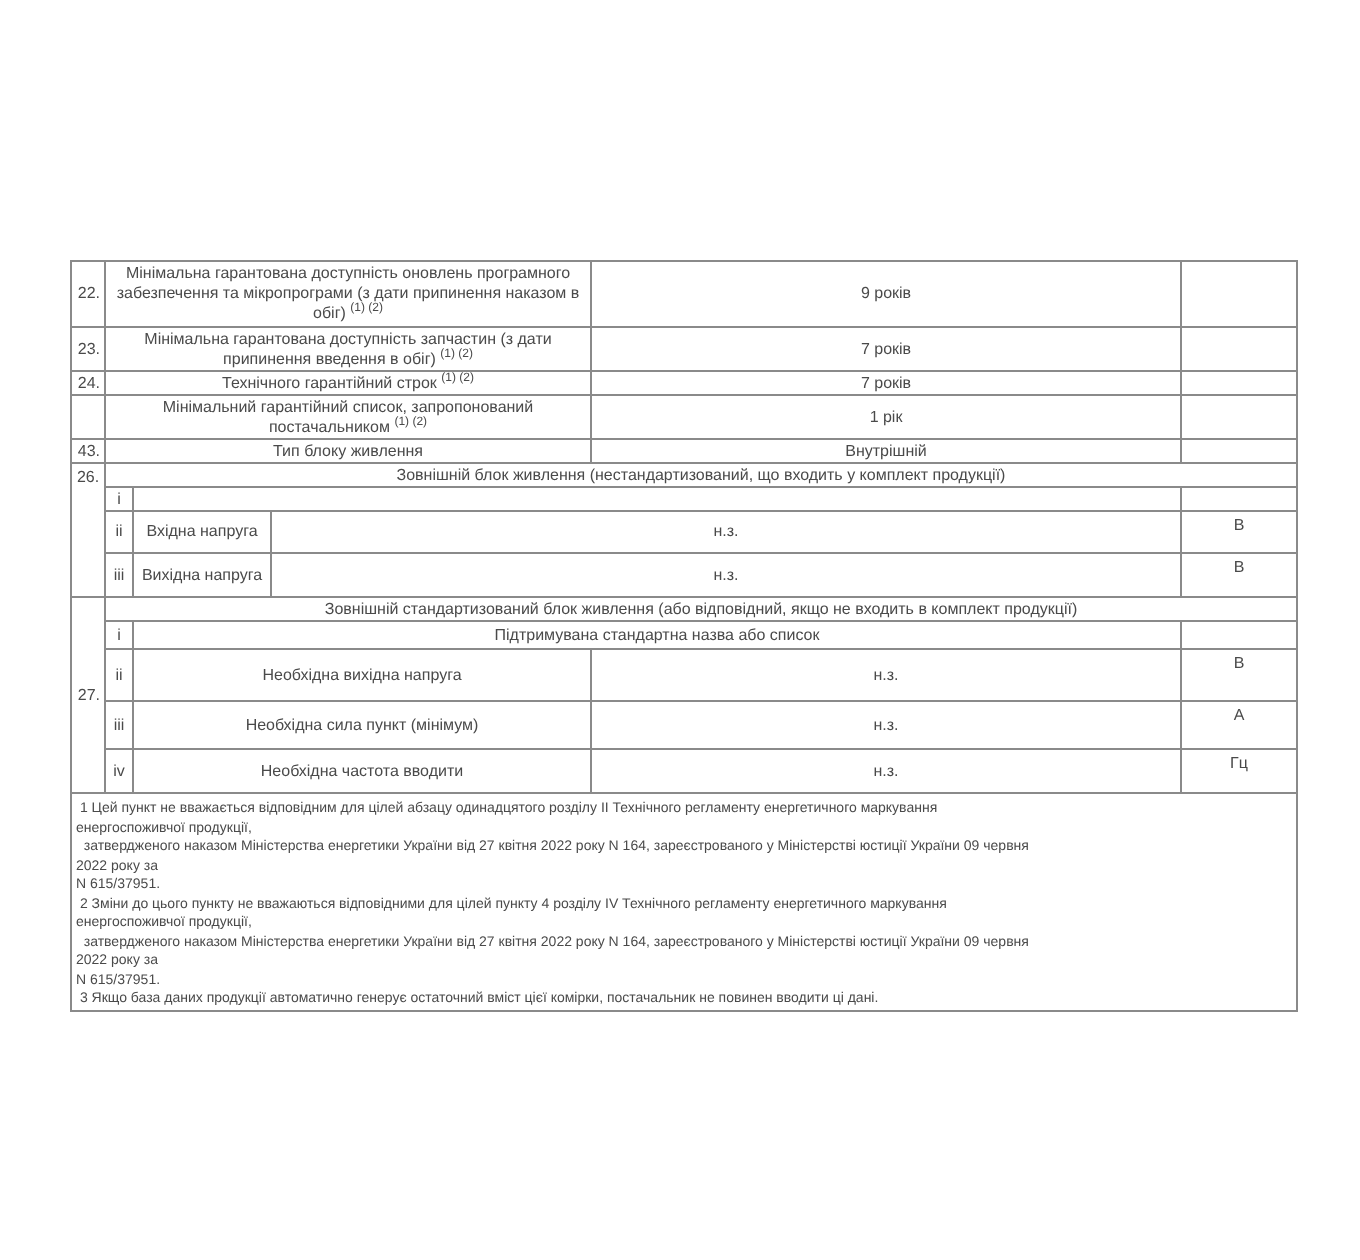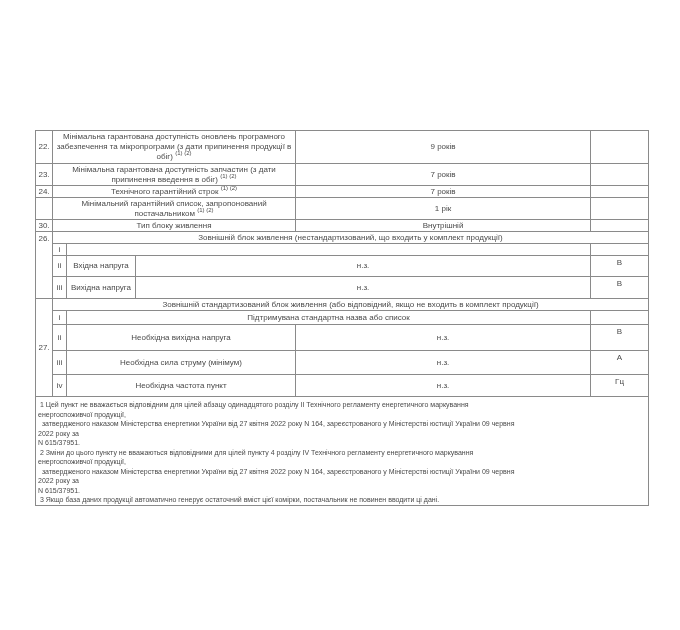--- a/index.html
+++ b/index.html
@@ -12,21 +12,21 @@
     border-collapse:collapse;table-layout:fixed;
     font-size:8px;line-height:10px;color:#4a4a4a;
   }
   .doc-table td{
     border:1px solid #8a8a8a;
     padding:0 2px;
     text-align:center;
     vertical-align:middle;
     overflow:hidden;
   }
-  td.num{vertical-align:middle;}
+  td.num{vertical-align:middle;text-align:right;}
   td.num-top{vertical-align:top;padding-top:2px;}
   td.unit{vertical-align:top;padding-top:2px;}
   td.group-header{font-size:8px;}
   sup.refs{font-size:6px;vertical-align:super;line-height:0;}
   .h33{height:33px}.h22{height:22px}.h12{height:12px}.h14{height:14px}
   .h21{height:21px}.h26{height:26px}.h24{height:24px}
   td.footnotes-cell{
     vertical-align:top;text-align:left;
     padding:3px 3px 0 2px;height:100px;
     font-size:7px;line-height:9.5px;
@@ -42,21 +42,21 @@
       <col style="width:14px">
       <col style="width:69px">
     <col style="width:160px">
       <col style="width:295px">
       <col style="width:58px">
   </colgroup>
 
   <tbody>
       <tr class="h33">
     <td class="num">22.</td>
-    <td colspan="3"><span>Мінімальна гарантована доступність оновлень програмного забезпечення та мікропрограми (з дати припинення продукції в обіг)</span> <sup class="refs">(1) (2)</sup></td>
+    <td colspan="3"><span>Мінімальна гарантована доступність оновлень програмного забезпечення та мікропрограми (з дати припинення наказом в обіг)</span> <sup class="refs">(1) (2)</sup></td>
     <td>9 років</td>
     <td class="unit"></td>
   </tr>
 
   <tr class="h22">
     <td class="num">23.</td>
     <td colspan="3"><span>Мінімальна гарантована доступність запчастин (з дати припинення введення в обіг)</span> <sup class="refs">(1) (2)</sup></td>
     <td>7 років</td>
     <td class="unit"></td>
   </tr>
@@ -69,21 +69,21 @@
   </tr>
 
   <tr class="h22">
     <td class="num"></td>
     <td colspan="3"><span>Мінімальний гарантійний список, запропонований постачальником</span> <sup class="refs">(1) (2)</sup></td>
     <td>1 рік</td>
     <td class="unit"></td>
   </tr>
 
   <tr class="h12">
-    <td class="num">30.</td>
+    <td class="num">43.</td>
     <td colspan="3"><span>Тип блоку живлення</span></td>
     <td>Внутрішній</td>
     <td class="unit"></td>
   </tr>
 
   <tr class="h12">
     <td class="num-top" rowspan="4">26.</td>
     <td colspan="5" class="group-header">Зовнішній блок живлення (нестандартизований, що входить у комплект продукції)</td>
   </tr>
 
@@ -120,28 +120,28 @@
 
   <tr class="h26">
     <td>ii</td>
     <td colspan="2">Необхідна вихідна напруга</td>
     <td>н.з.</td>
     <td class="unit">В</td>
   </tr>
 
   <tr class="h24">
     <td>iii</td>
-    <td colspan="2">Необхідна сила струму (мінімум)</td>
+    <td colspan="2">Необхідна сила пункт (мінімум)</td>
     <td>н.з.</td>
     <td class="unit">А</td>
   </tr>
 
   <tr class="h22">
     <td>iv</td>
-    <td colspan="2">Необхідна частота пункт</td>
+    <td colspan="2">Необхідна частота вводити</td>
     <td>н.з.</td>
     <td class="unit">Гц</td>
   </tr>
 
   <tr>
     <td colspan="6" class="footnotes-cell">
       <div>
         <div class="fn-line"> 1 Цей пункт не вважається відповідним для цілей абзацу одинадцятого розділу II Технічного регламенту енергетичного маркування</div>
         <div class="fn-line">енергоспоживчої продукції,</div>
         <div class="fn-line">  затвердженого наказом Міністерства енергетики України від 27 квітня 2022 року N 164, зареєстрованого у Міністерстві юстиції України 09 червня</div>

